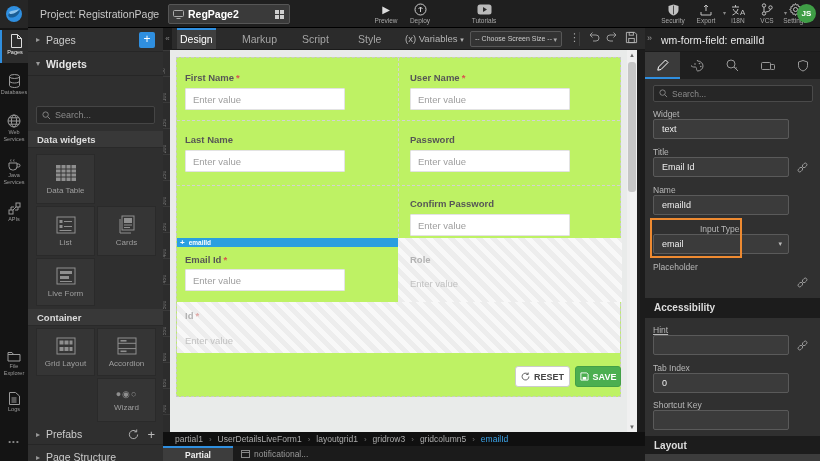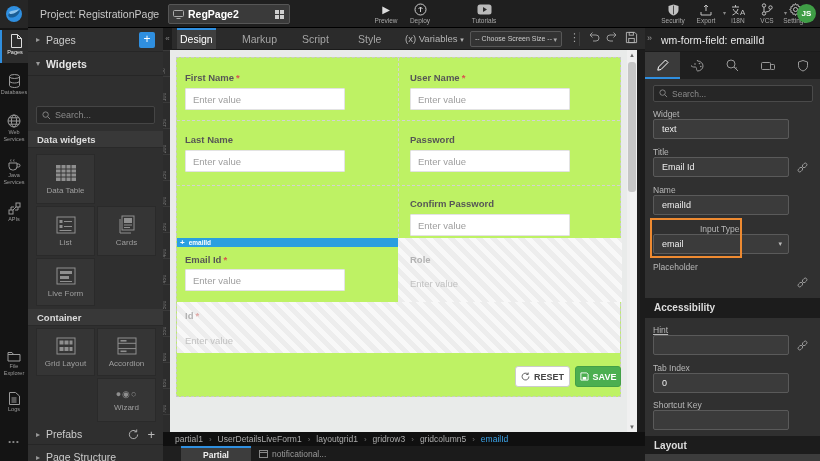--- a/index.html
+++ b/index.html
@@ -82,21 +82,21 @@
   #vscroll { left:627px; top:50px; width:10px; height:382px; background:#f0f0f0; z-index:10; }
   #vscroll .sarr { position:absolute; left:0; width:10px; font-size:6px; color:#666; text-align:center; }
   #vthumb { position:absolute; left:1px; top:12px; width:8px; height:130px; background:#c6c6c6; border-radius:3px; }
   #gapstrip { left:637px; top:50px; width:8px; height:382px; background:#1c1c1c; z-index:9; }
 
   
   #crumbbar { left:163px; top:432px; width:482px; height:14px; background:#101010; display:flex; align-items:center; padding-left:12px; gap:6px; z-index:25; }
   #crumbbar .ci { font-size:8.5px; color:#ababab; }
   #crumbbar .cs { font-size:8px; color:#6f6f6f; }
   #crumbbar .ci.last { color:#3ba3e8; }
-  #bottabs { left:163px; top:446px; width:482px; height:15px; background:#1b1b1b; display:flex; z-index:25;margin-left:18px; }
+  #bottabs { left:163px; top:446px; width:482px; height:15px; background:#1b1b1b; display:flex; z-index:25; }
   #tab-partial { width:70px; height:15px; background:#3d3d3d; border-top:2px solid #2f8fe0; color:#eee; font-size:8.5px; font-weight:bold; display:flex; align-items:center; justify-content:center; }
   #tab-notif { margin-left:8px; color:#999; font-size:8.5px; display:flex; align-items:center; gap:4px; }
 
   
   #rightpanel { left:645px; top:28px; width:175px; height:433px; background:#303030; z-index:30; }
   #rp-head { position:absolute; left:0; top:0; width:175px; height:24px; background:#232323; border-bottom:1px solid #1a1a1a; color:#e8e8e8; font-size:10.5px; line-height:24px; padding-left:16px; }
   #rp-expand { position:absolute; left:2px; top:5px; color:#999; font-size:9px; }
   #rp-tabs { position:absolute; left:0; top:24px; width:175px; height:27px; background:#1f1f1f; display:flex; }
   .rp-tab { width:35px; height:27px; display:flex; align-items:center; justify-content:center; }
   .rp-tab.active { background:#3a3a3a; border-bottom:2px solid #2f8fe0; }

